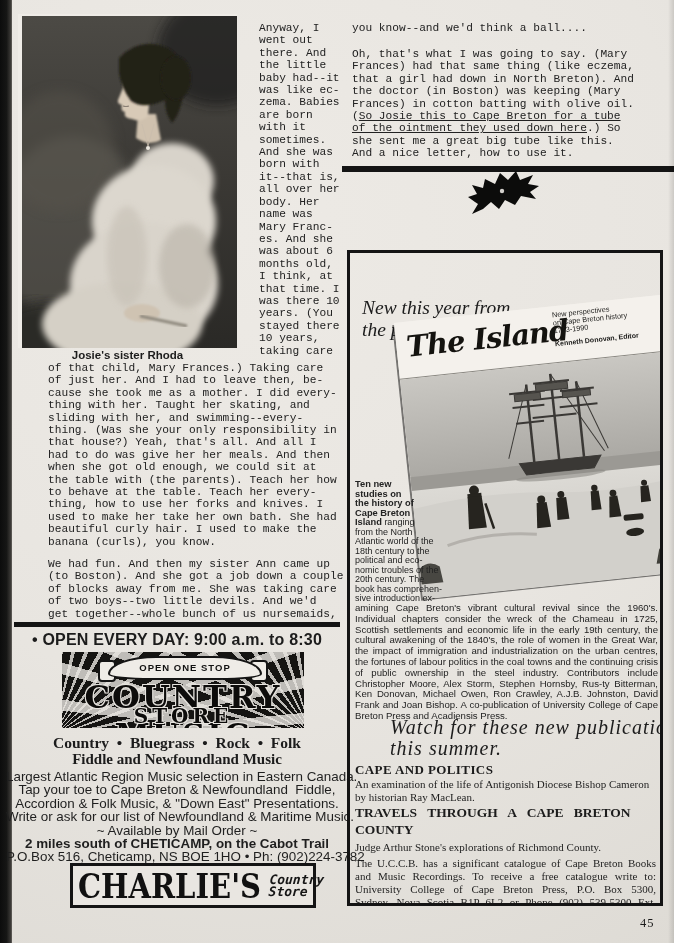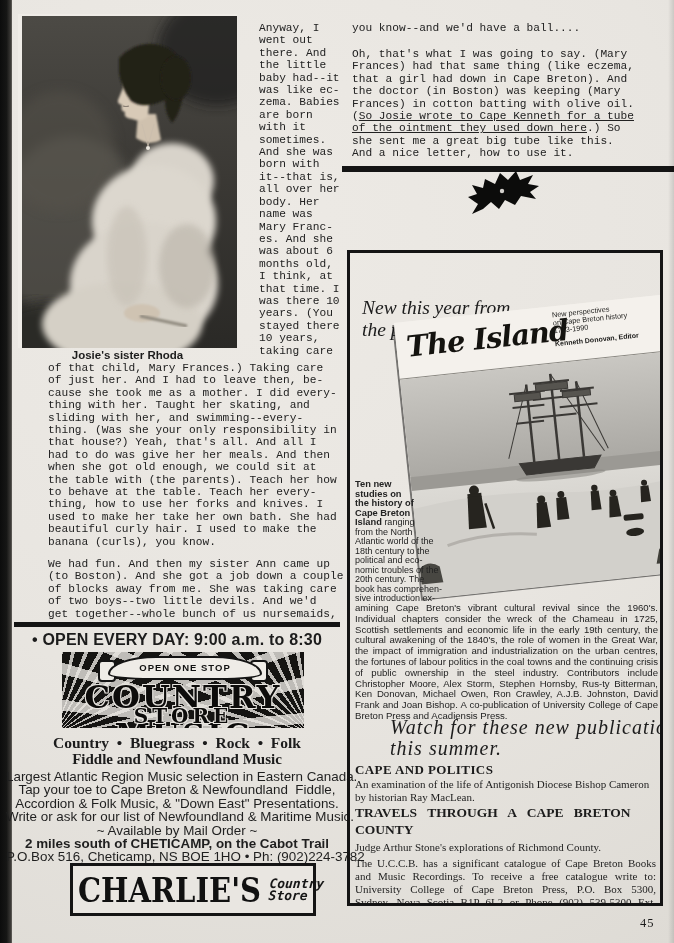--- a/index.html
+++ b/index.html
@@ -35,21 +35,21 @@
   .cms-curl{position:absolute;top:8px;width:14px;height:18px;background:#efece7;border:2px solid #141414;border-radius:4px;}
   .cms-title{position:absolute;left:0;width:100%;text-align:center;color:#0d0c0b;
       font-family:"DejaVu Serif","Liberation Serif",serif;font-weight:bold;
       text-shadow:-1px -1px 0 #e6e3de,1px -1px 0 #e6e3de,-1px 1px 0 #e6e3de,1px 1px 0 #e6e3de;}
   .genres{left:14px;top:734px;width:326px;text-align:center;font-weight:bold;font-size:15.5px;white-space:pre;}
   .genres2{left:14px;top:751px;width:326px;text-align:center;font-weight:bold;font-size:15px;}
   .cms-lines{left:6px;top:770px;width:342px;text-align:center;font-size:12.6px;line-height:13.4px;color:#1f1f1f;}
   .cms-lines div{white-space:pre;}
   .cms-lines .b{font-weight:bold;font-size:13.4px;}
   .cms-lines .big{font-size:13.4px;}
-  .charlies{left:70px;top:863px;width:246px;height:53px;border:3px solid #141414;background:#e9e6e1;
+  .charlies{left:70px;top:863px;width:246px;height:45px;border:3px solid #141414;background:#e9e6e1;
       display:flex;align-items:center;box-sizing:border-box;}
   .charlies-name{font-family:"DejaVu Serif","Liberation Serif",serif;font-weight:bold;font-size:29px;
       letter-spacing:0px;margin-left:5px;transform:scaleY(1.15);color:#111;}
   .charlies-sub{margin-left:8px;font-family:"DejaVu Sans Mono","Liberation Mono",monospace;
       font-weight:bold;font-style:italic;font-size:13px;line-height:12px;color:#161616;transform:skewX(-4deg);}
   
   .press-rule{left:342px;top:166px;width:332px;height:6px;}
   .plaque-wrap{left:362px;top:196px;width:300px;height:78px;}
   .plaque-college{position:absolute;left:68px;top:12px;font-size:13px;letter-spacing:.6px;}
   .plaque-press{position:absolute;left:0;top:40px;width:100%;text-align:center;font-size:23px;letter-spacing:1px;}
@@ -153,27 +153,27 @@
 was about 6
 months old,
 I think, at
 that time. I
 was there 10
 years. (You
 stayed there
 10 years,
 taking care</div>
 
-  <div class="abs tw" style="left:352px;top:22px;">you know--and we'd have a ball....</div>
+  <div class="abs tw" style="left:352px;top:22px;">you know--and we'd think a ball....</div>
   <div class="abs tw" style="left:352px;top:48px;"><span>Oh, that's what I was going to say. (Mary
 Frances) had that same thing (like eczema,
-that a girl had down in Cape Breton). And
+that a girl had down in North Breton). And
 the doctor (in Boston) was keeping (Mary
 Frances) in cotton batting with olive oil.
-(</span><span class="ul">So Josie wrote to Cape Kenneth for a tube
+(</span><span class="ul">So Josie this to Cape Breton for a tube
 of the ointment they used down here</span><span>.) So
 she sent me a great big tube like this.
 And a nice letter, how to use it.</span></div>
 
   <div class="abs tw" style="left:48px;top:362px;">of that child, Mary Frances.) Taking care
 of just her. And I had to leave then, be-
 cause she took me as a mother. I did every-
 thing with her. Taught her skating, and
 sliding with her, and swimming--every-
 thing. (Was she your only responsibility in

